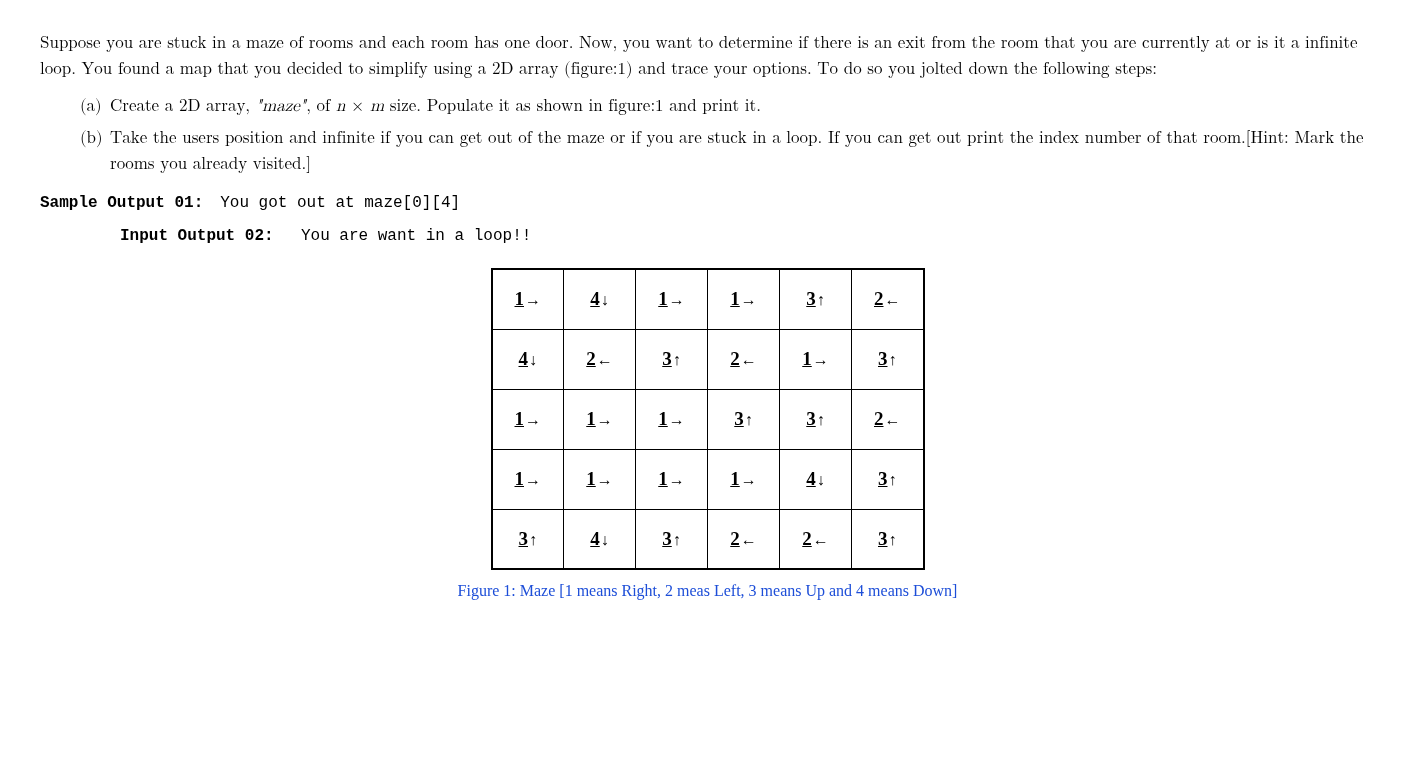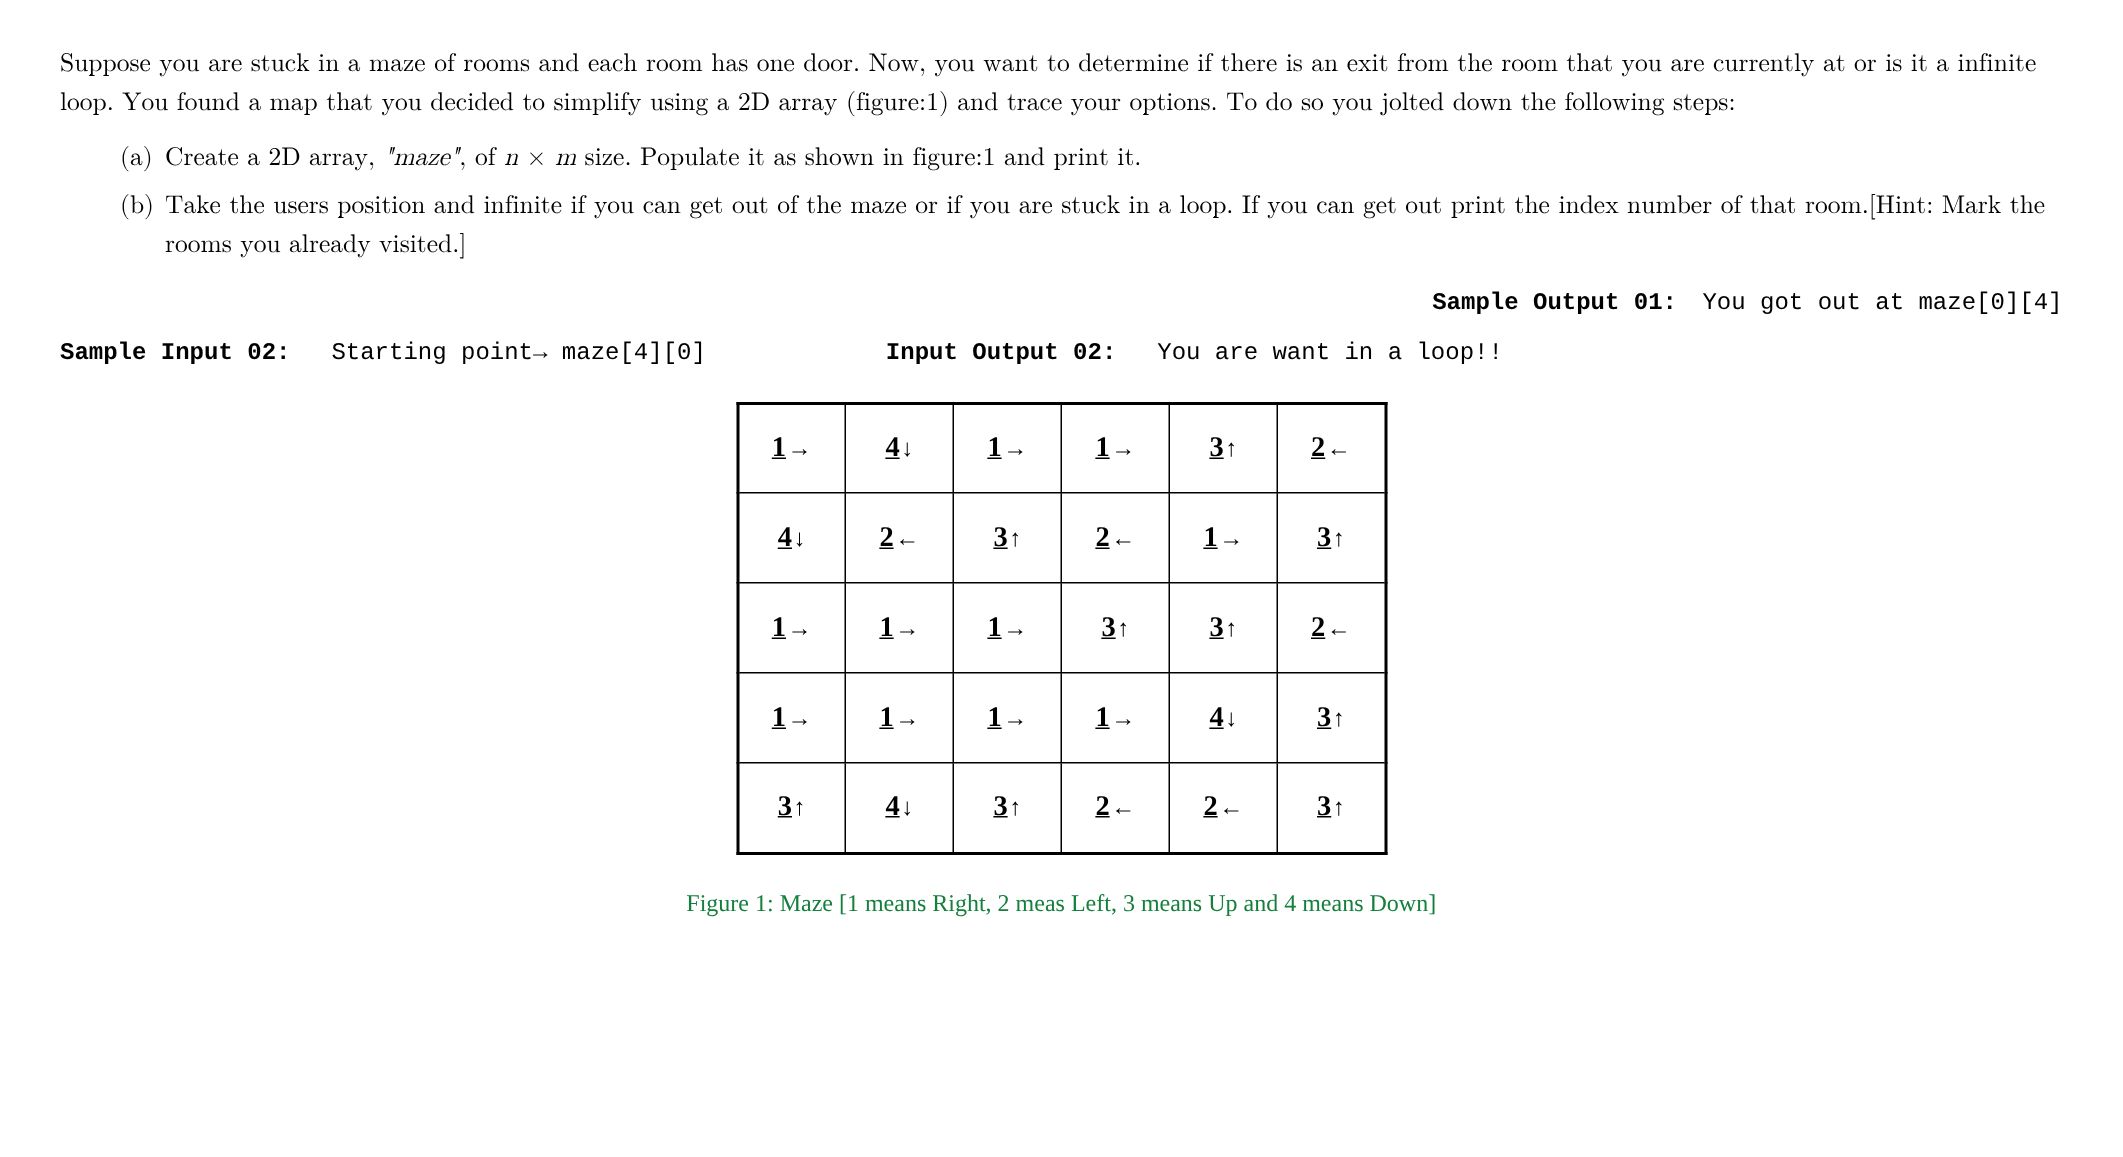--- a/index.html
+++ b/index.html
@@ -71,30 +71,29 @@
       font-size: 19px;
       font-weight: bold;
       text-decoration: underline;
       display: inline-block;
     }
     .cell-arrow {
       font-size: 16px;
       font-weight: normal;
     }
     .figure-caption {
-      color: #15803d;
+      color: #1d4ed8;
       font-size: 16px;
-      margin-top: 24px;
+      margin-top: 12px;
       font-style: normal;
       font-family: Georgia, serif;
     }
     .samples-block {
       margin-top: 10px;
       margin-bottom: 4px;
-      text-align: right;
     }
     em {
       font-style: italic;
     }
   </style>
 </head>
 <body>
 
 <div class="main-text">
   <p>Suppose you are stuck in a maze of rooms and each room has one door. Now, you want to determine if there is an exit from the room that you are currently at or is it a infinite loop. You found a map that you decided to simplify using a 2D array (figure:1) and trace your options. To do so you jolted down the following steps:</p>
@@ -114,24 +113,20 @@
     </span>
   </div>
 </div>
 
 <div class="samples-block">
   <div class="sample-line">
     <span class="sample-bold mono">Sample Output 01:</span>&nbsp;&nbsp;
     <span class="mono">You got out at maze[0][4]</span>
   </div>
   <div class="sample-line" style="display:flex; align-items:baseline; gap:40px;">
-    <span style="display:inline-flex; gap:8px; align-items:baseline;">
-      <span class="sample-bold mono">Sample Input 02:</span>&nbsp;&nbsp;
-      <span class="mono">Starting point→ maze[4][0]</span>
-    </span>
     <span style="display:inline-flex; gap:8px; align-items:baseline; margin-left:80px;">
       <span class="sample-bold mono">Input Output 02:</span>&nbsp;&nbsp;
       <span class="mono">You are want in a loop!!</span>
     </span>
   </div>
 </div>
 
 <div class="figure-container">
   <table class="maze-table" id="maze-table">
   <tbody>

